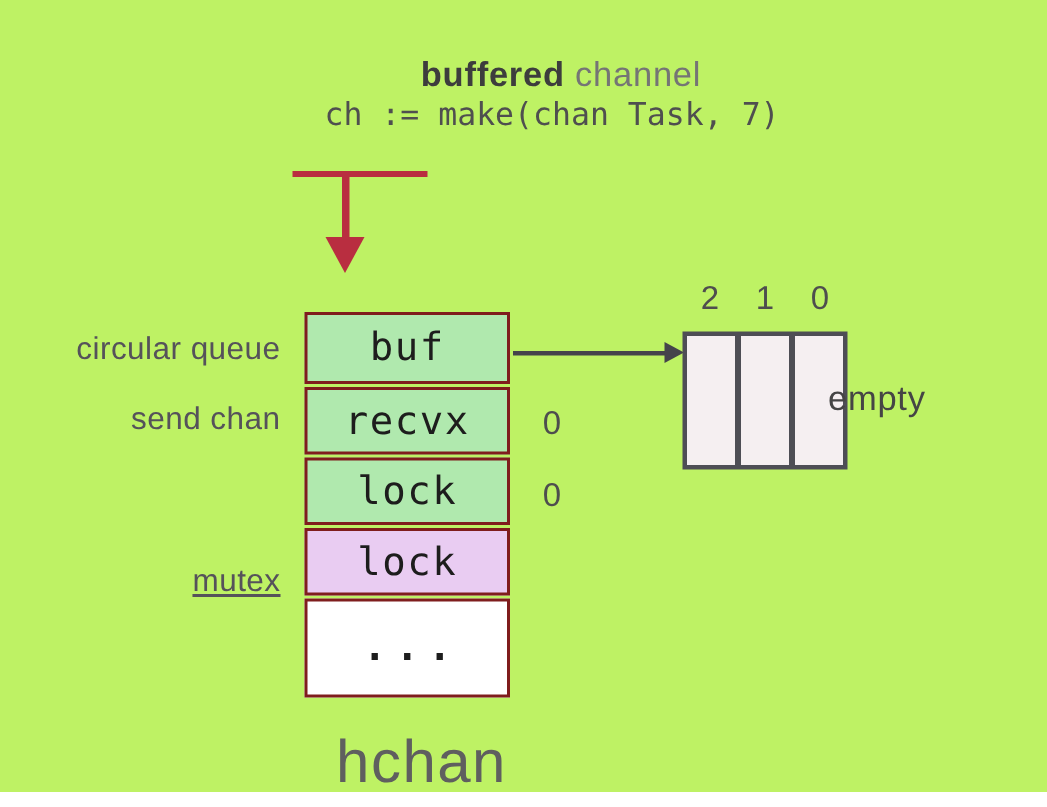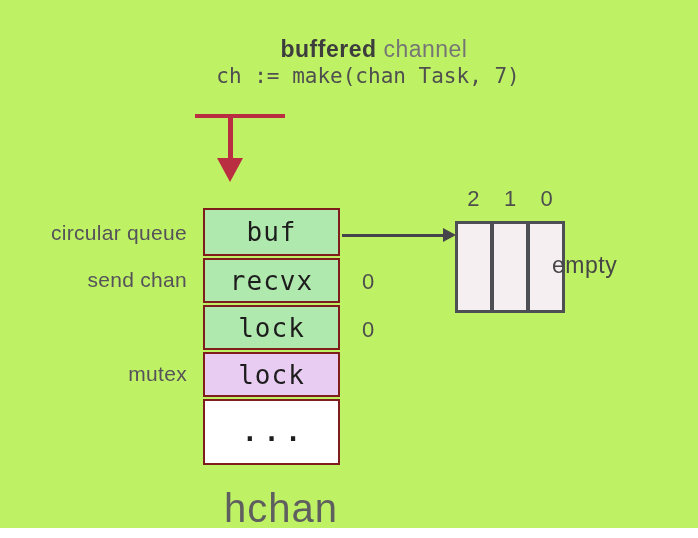--- a/index.html
+++ b/index.html
@@ -92,21 +92,21 @@
   <div class="code">ch := make(chan Task, 7)</div>
 
   <div class="red-arrow">
     <div class="bar"></div>
     <div class="stem"></div>
     <div class="head"></div>
   </div>
 
   <div class="flabel" style="top:221px;">circular queue</div>
   <div class="flabel" style="top:268px;">send chan</div>
-  <div class="flabel" style="top:362px;">mutex</div>
+  <div class="flabel" style="top:376px;text-decoration:underline;">mutex</div>
 
   <div class="struct">
     <div class="row green">buf</div>
     <div class="row green2">recvx</div>
     <div class="row green2">lock</div>
     <div class="row purple">lock</div>
     <div class="row white">...</div>
   </div>
 
   <div class="zeroval" style="top:269px;">0</div>

